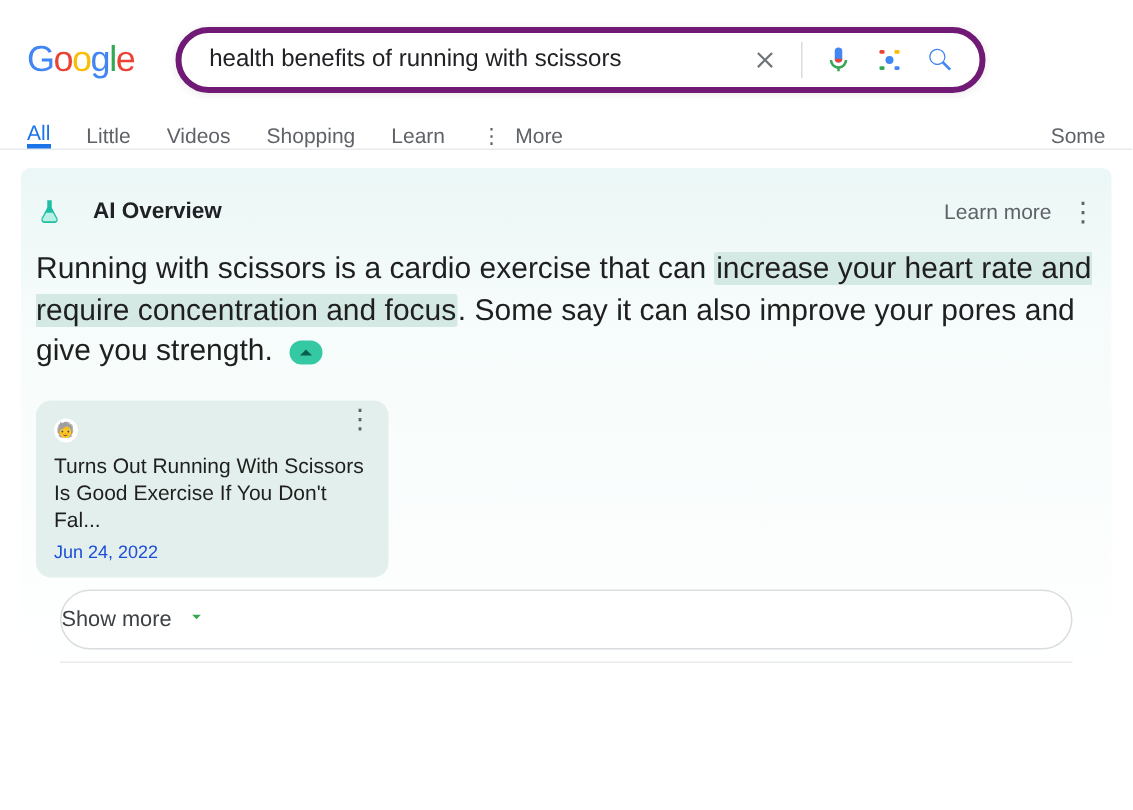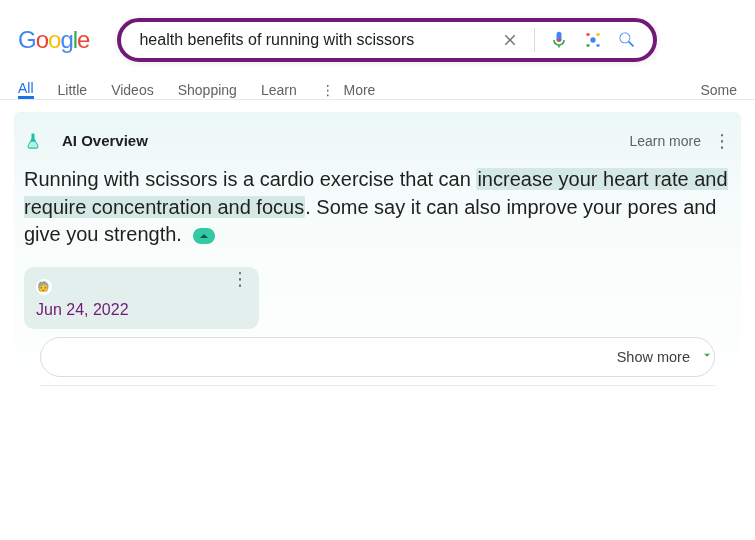--- a/index.html
+++ b/index.html
@@ -23,23 +23,23 @@
   .ai-head .right { margin-left:auto; display:flex; align-items:center; gap:12px; color:#5f6368; font-size:14px;}
   .overview { font-size: 20px; line-height: 1.38; color:#1f1f1f; padding: 0 4px; }
   .hl { background: #d5e9e4; border-radius: 2px; padding: 0 1px; }
   .pill { display:inline-flex; width:22px; height:16px; background:#34c9a3; border-radius:10px; align-items:center; justify-content:center; vertical-align: middle; margin-left:6px; }
   .pill svg { display:block; }
   .card { margin: 18px 4px 0 4px; width: 235px; background:#e3efec; border-radius:10px; padding:12px 12px 10px 12px; position:relative; font-size:13px; }
   .card .src { display:flex; align-items:center; gap:8px; color:#3c4043; font-size:12.5px; }
   .card .src .fav { width:16px; height:16px; border-radius:50%; background:#fff; display:flex; align-items:center; justify-content:center; font-size:10px;}
   .card .ellip { position:absolute; right:10px; top:10px; color:#5f6368; font-size:18px; line-height: 4px;}
   .card .tt { margin-top:6px; font-size:14px; color:#1f1f1f; line-height:1.3; }
-  .card .date { margin-top:6px; color:#701a75; font-size:16px;}
+  .card .date { margin-top:6px; color:#1d4ed8; font-size:12px;}
   .faded { margin: 22px 4px 0 4px; font-size:18.5px; color:#c4c7c9; line-height:1.35; height: 48px; overflow:hidden;}
-  .showmore { margin: 8px 20px 8px 20px; border:1px solid #dadce0; border-radius:22px; height:40px; display:flex; align-items:center; justify-content:flex-end; gap:10px; font-size:14.5px; color:#3c4043; background:#fff; }
+  .showmore { margin: 8px 20px 8px 20px; border:1px solid #dadce0; border-radius:22px; height:40px; display:flex; align-items:center; justify-content:flex-start; gap:10px; font-size:14.5px; color:#3c4043; background:#fff; }
   .hr { border-top:1px solid #e8eaed; margin: 6px 20px 0 20px;}
   .flask { width:18px; height:18px; }
 </style>
 </head>
 <body>
 
 <div class="header">
   <div class="logo">
     <span>G</span><span>o</span><span>o</span><span>g</span><span>l</span><span>e</span>
   </div>
@@ -111,20 +111,21 @@
           <path fill="#0b5d50" d="M5 2 1 6h8z"></path>
         </svg>
     </span>
   </div>
 
   <div class="card">
     <div class="ellip">⋮</div>
     <div class="src">
       <span class="fav">🧓</span>
     </div>
+    <div class="tt">Turns Out Running With Scissors Is Good Exercise If You Don't Fal...</div>
     <div class="date">Jun 24, 2022</div>
   </div>
 
 
   <div class="showmore">
     <span>Show more</span>
     <span>
       <svg width="14" height="14" viewBox="0 0 24 24">
           <path fill="#34A853" d="M7 10l5 5 5-5z"></path>
         </svg>

